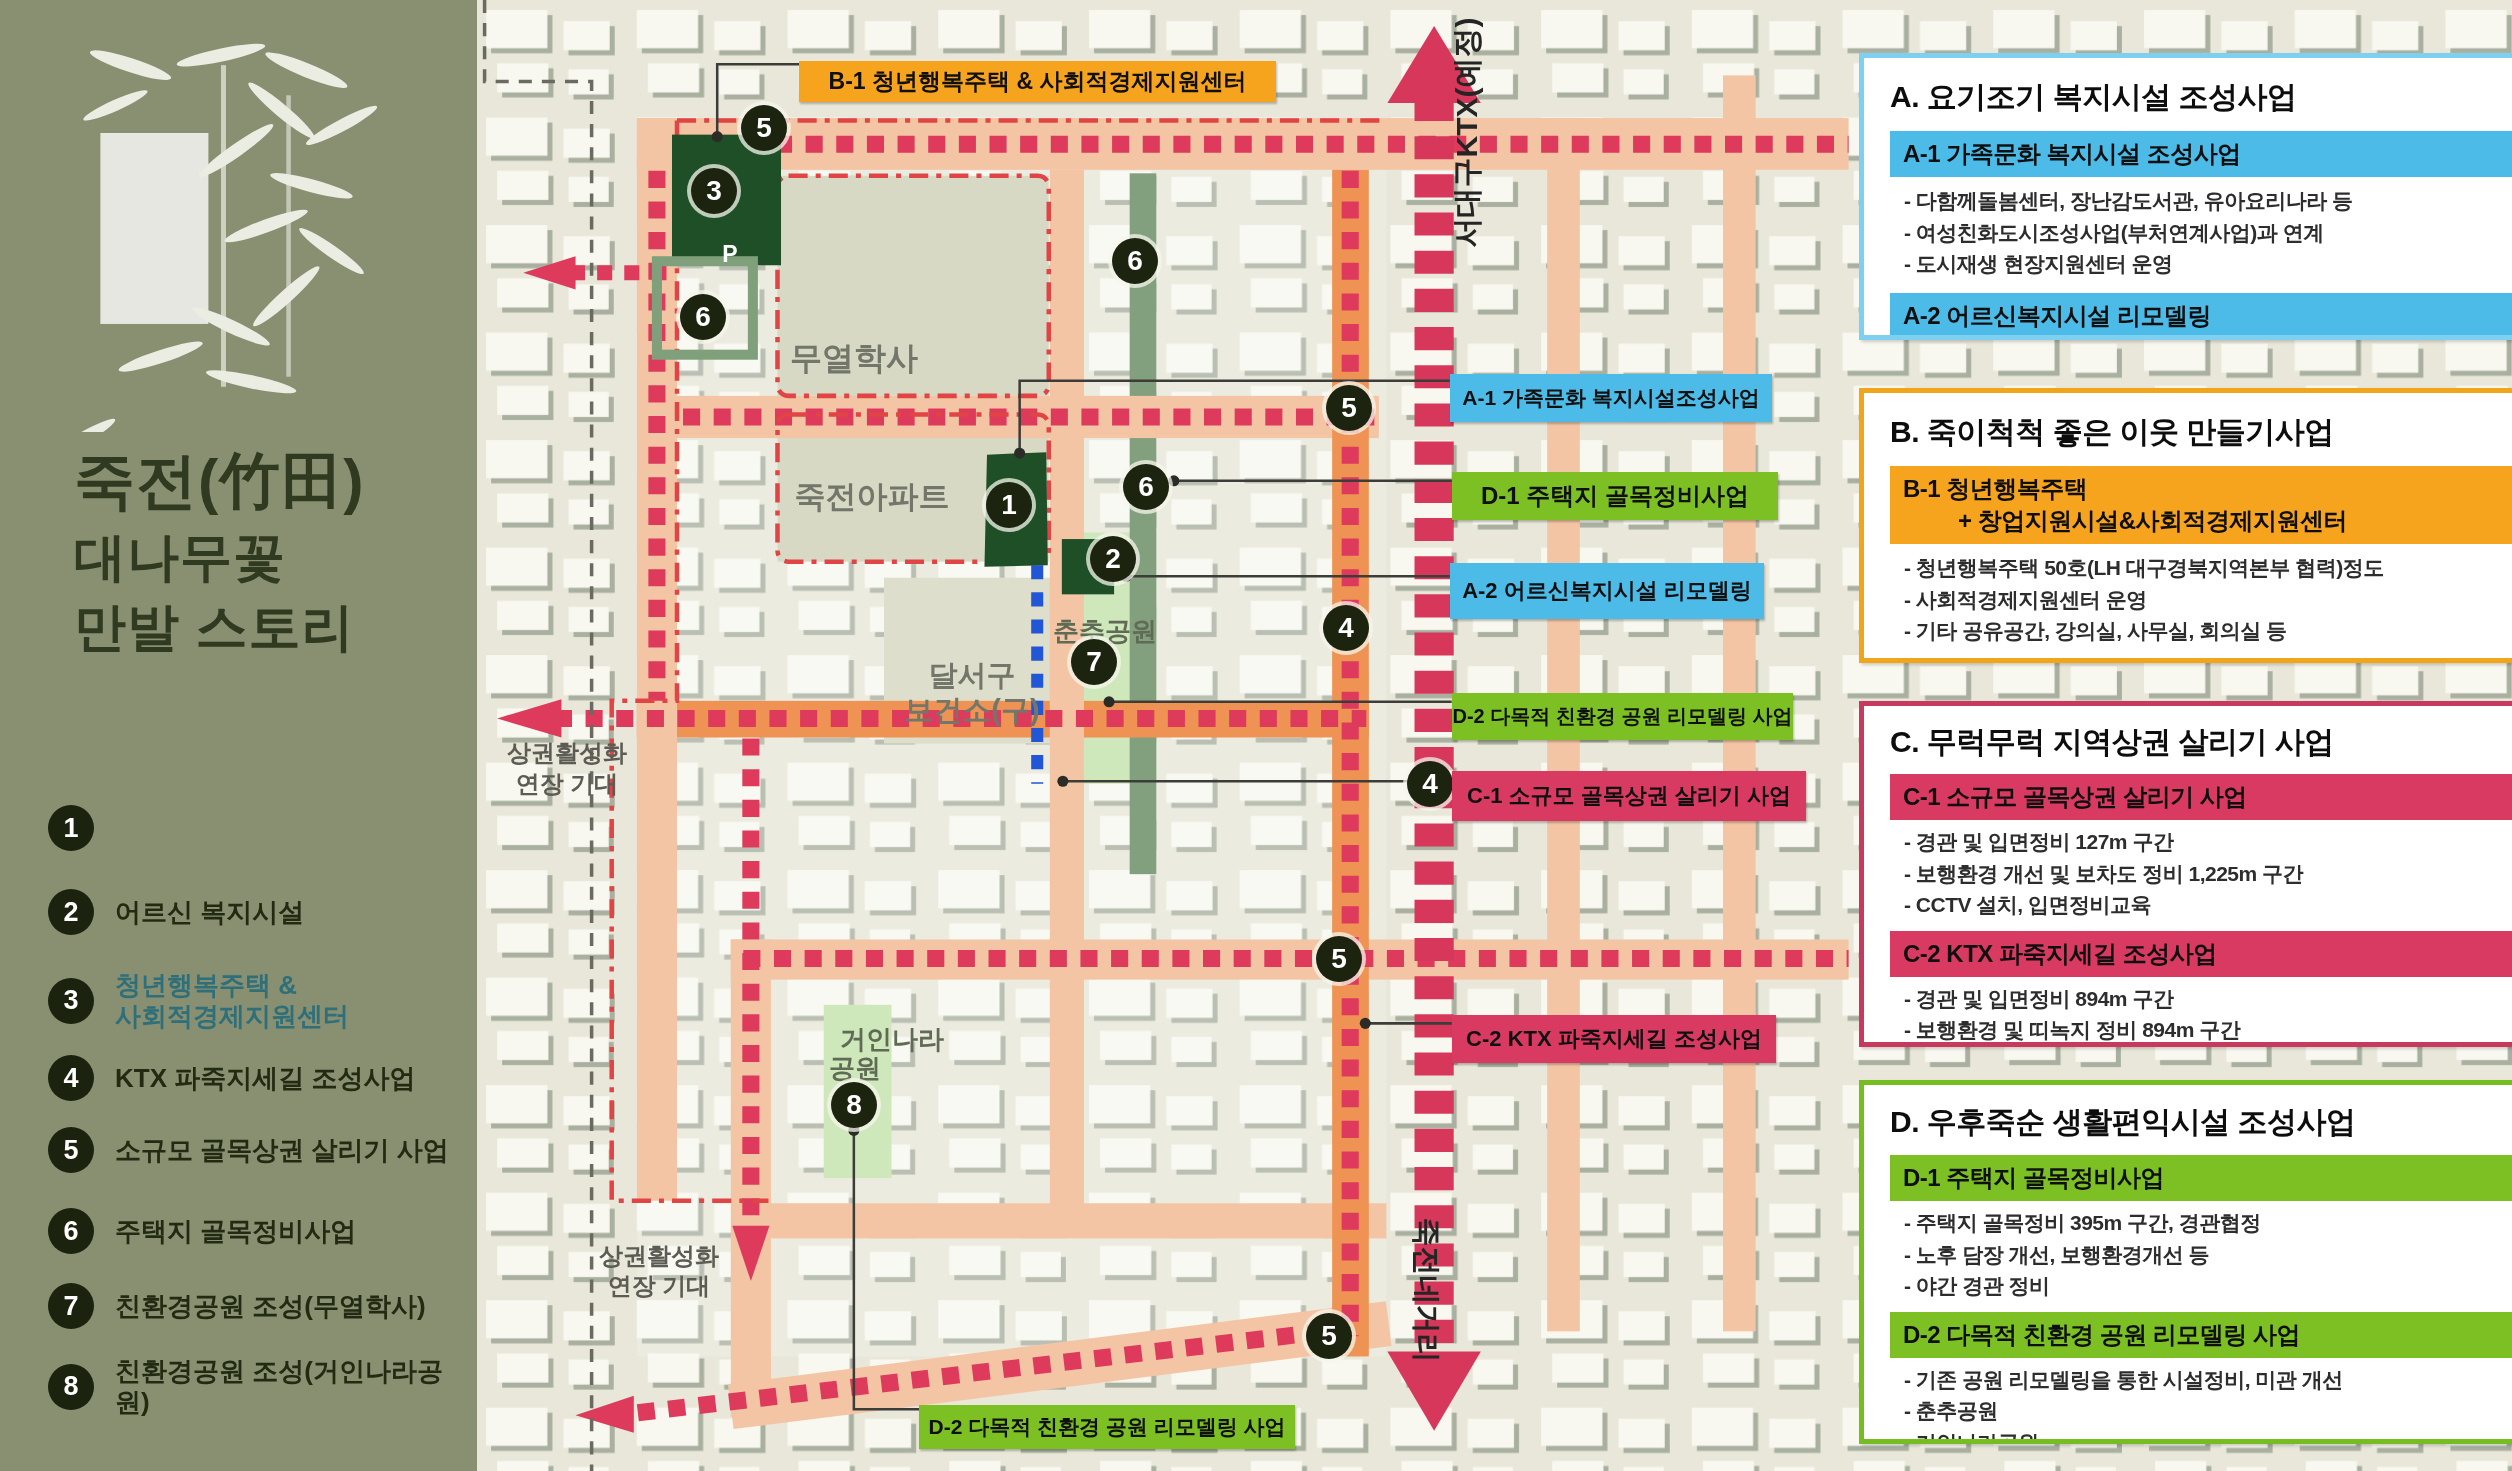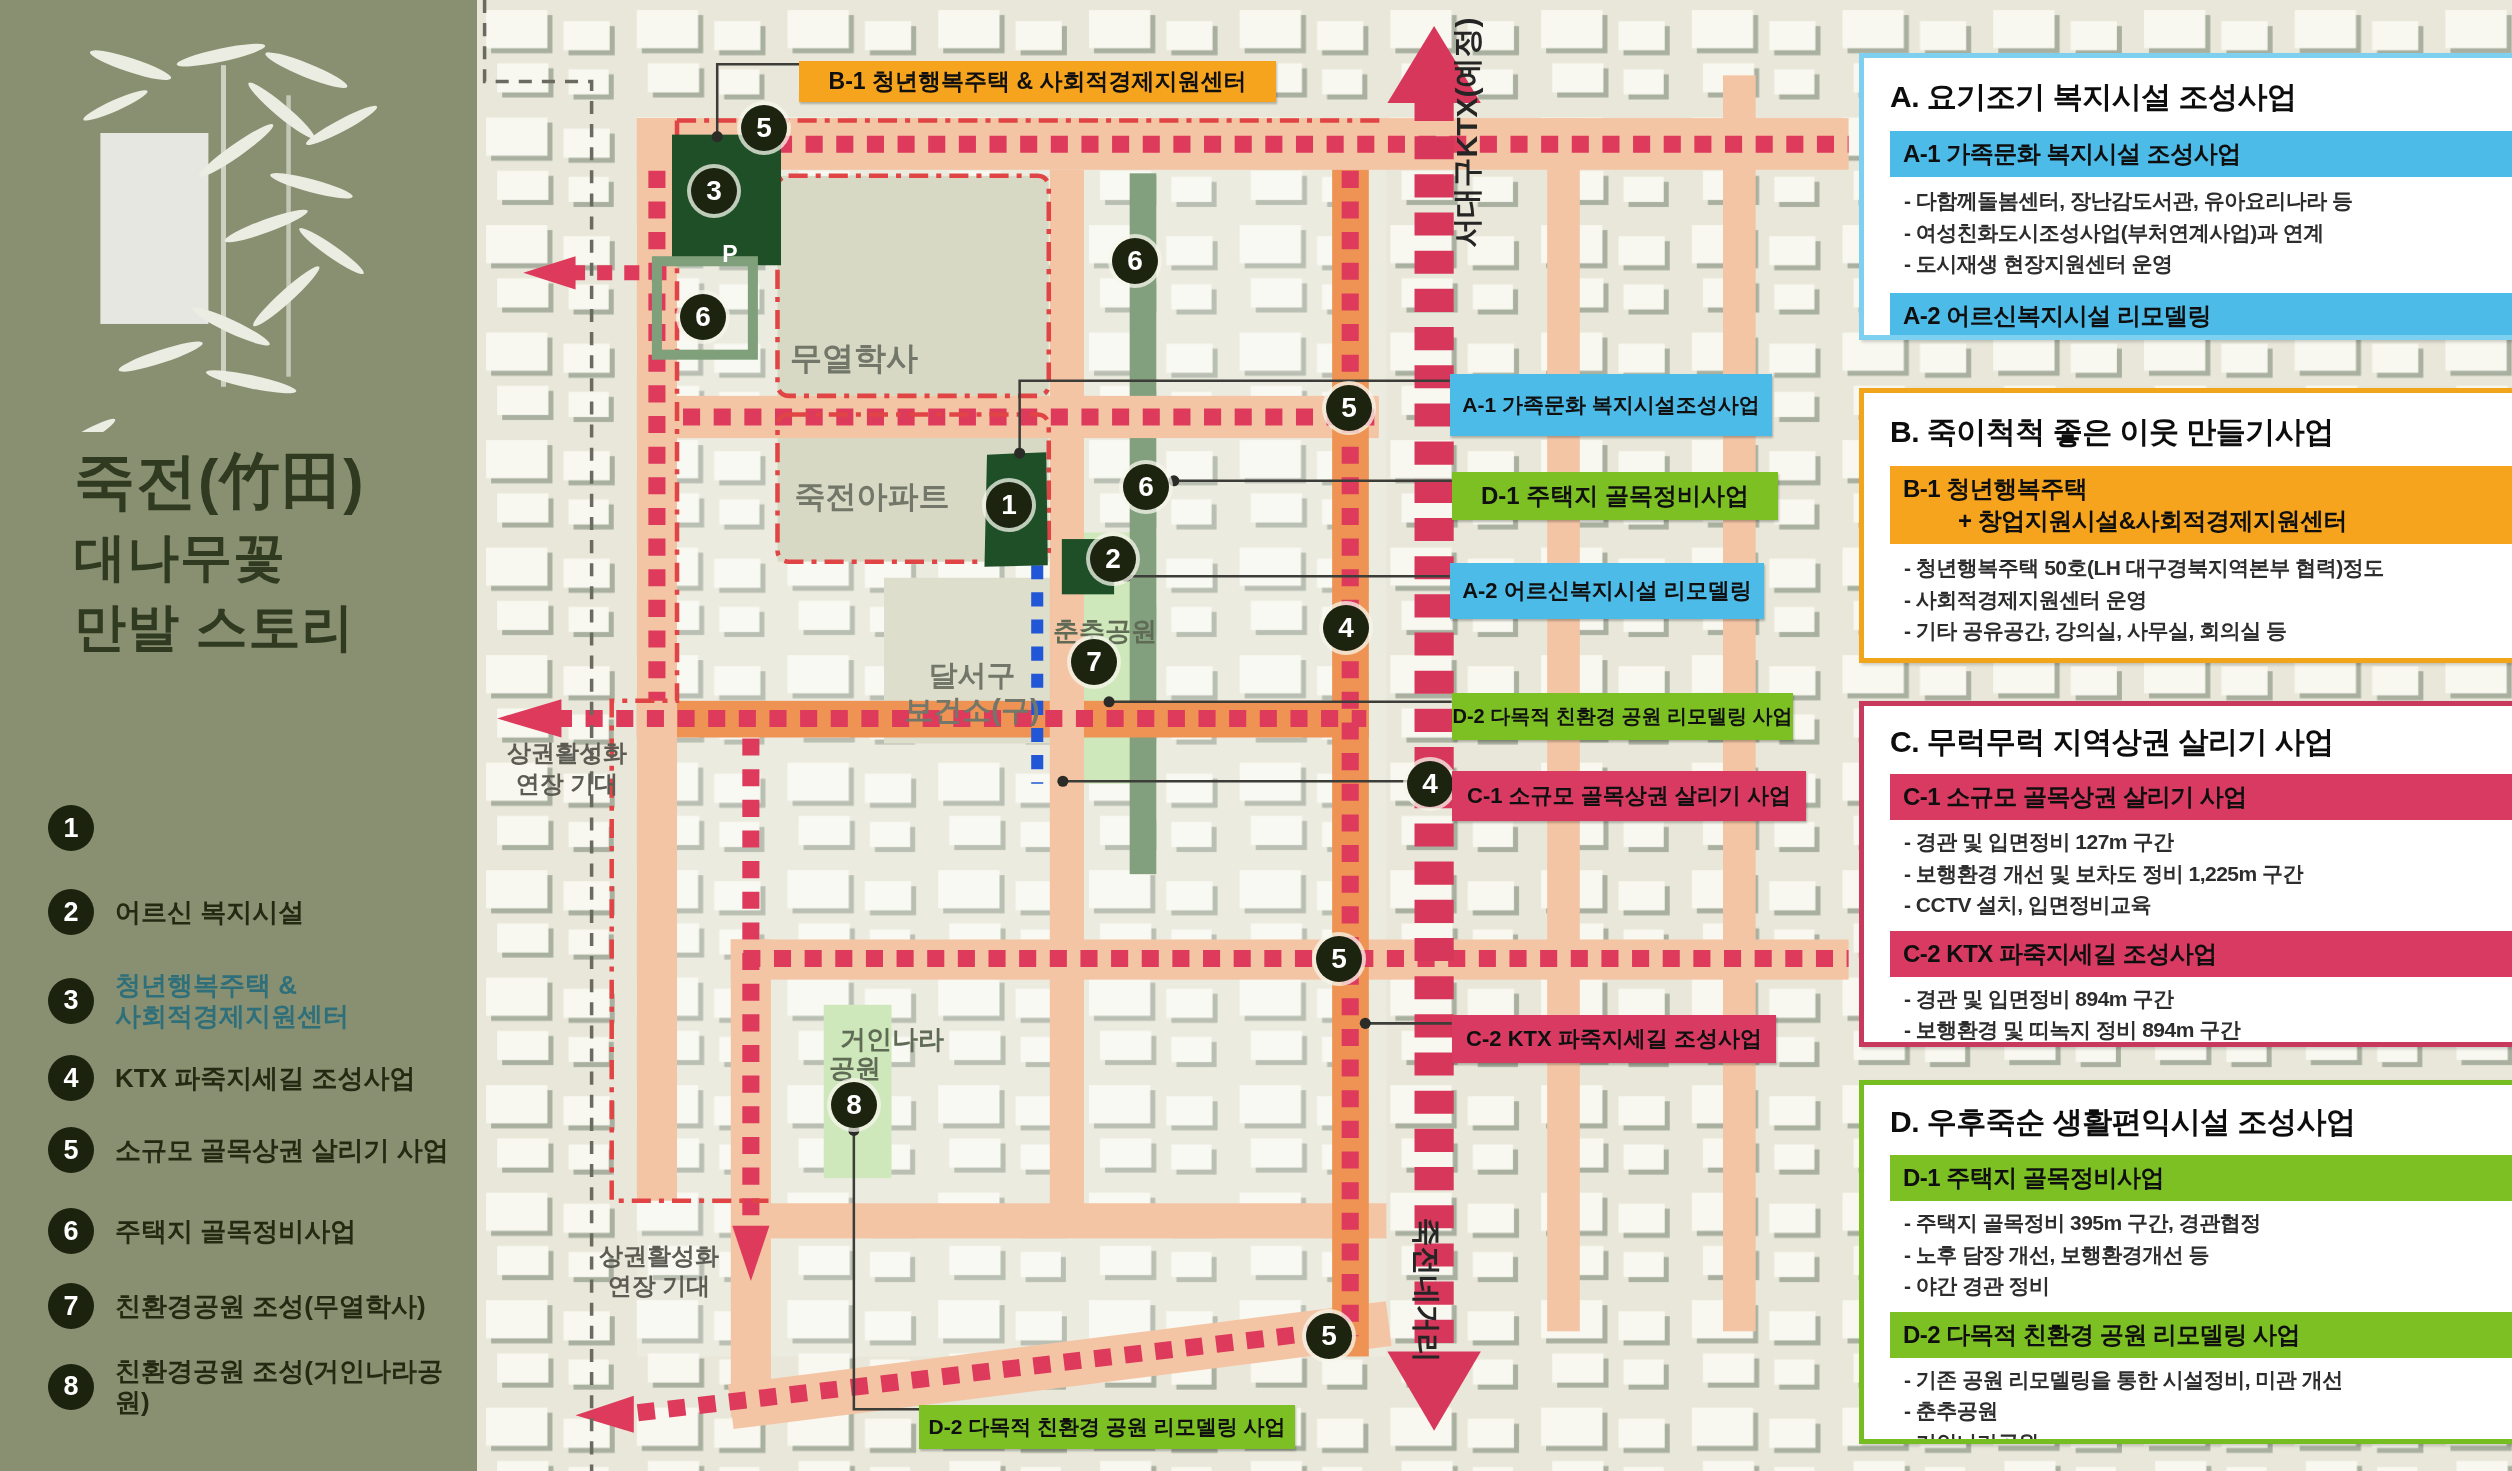--- a/index.html
+++ b/index.html
@@ -173,21 +173,21 @@
   <div class="marker" style="left:1146px;top:487px;">6</div>
   <div class="marker" style="left:1113px;top:559px;">2</div>
   <div class="marker" style="left:1094px;top:662px;">7</div>
   <div class="marker" style="left:1346px;top:628px;">4</div>
   <div class="marker" style="left:1430px;top:784px;">4</div>
   <div class="marker" style="left:1339px;top:959px;">5</div>
   <div class="marker" style="left:854px;top:1105px;">8</div>
   <div class="marker" style="left:1329px;top:1336px;">5</div>
 
   <div class="callout" style="left:799px;top:46px;width:477px;height:41px;background:#f6a41e;font-size:23px;">B-1 청년행복주택 &amp; 사회적경제지원센터</div>
-  <div class="callout" style="left:1450px;top:359px;width:322px;height:62px;background:#4cbbe8;font-size:21px;">A-1 가족문화 복지시설조성사업</div>
+  <div class="callout" style="left:1450px;top:359px;width:322px;height:48px;background:#4cbbe8;font-size:21px;">A-1 가족문화 복지시설조성사업</div>
   <div class="callout" style="left:1452px;top:457px;width:326px;height:48px;background:#7cc024;font-size:24px;">D-1 주택지 골목정비사업</div>
   <div class="callout" style="left:1450px;top:548px;width:314px;height:56px;background:#4cbbe8;font-size:22px;">A-2 어르신복지시설 리모델링</div>
   <div class="callout" style="left:1452px;top:678px;width:341px;height:47px;background:#7cc024;font-size:20px;">D-2 다목적 친환경 공원 리모델링 사업</div>
   <div class="callout" style="left:1452px;top:756px;width:354px;height:50px;background:#d93a62;font-size:22px;">C-1 소규모 골목상권 살리기 사업</div>
   <div class="callout" style="left:1452px;top:1000px;width:324px;height:48px;background:#d93a62;font-size:22px;">C-2 KTX 파죽지세길 조성사업</div>
   <div class="callout" style="left:919px;top:1390px;width:376px;height:44px;background:#7cc024;font-size:21px;">D-2 다목적 친환경 공원 리모델링 사업</div>
 
   <div id="sidebar">
     <svg width="312" height="397" viewBox="0 0 620 790" style="position:absolute;left:70px;top:35px;opacity:.92;">
       <rect x="60" y="195" width="215" height="380" fill="#ffffff" opacity=".85"></rect>

